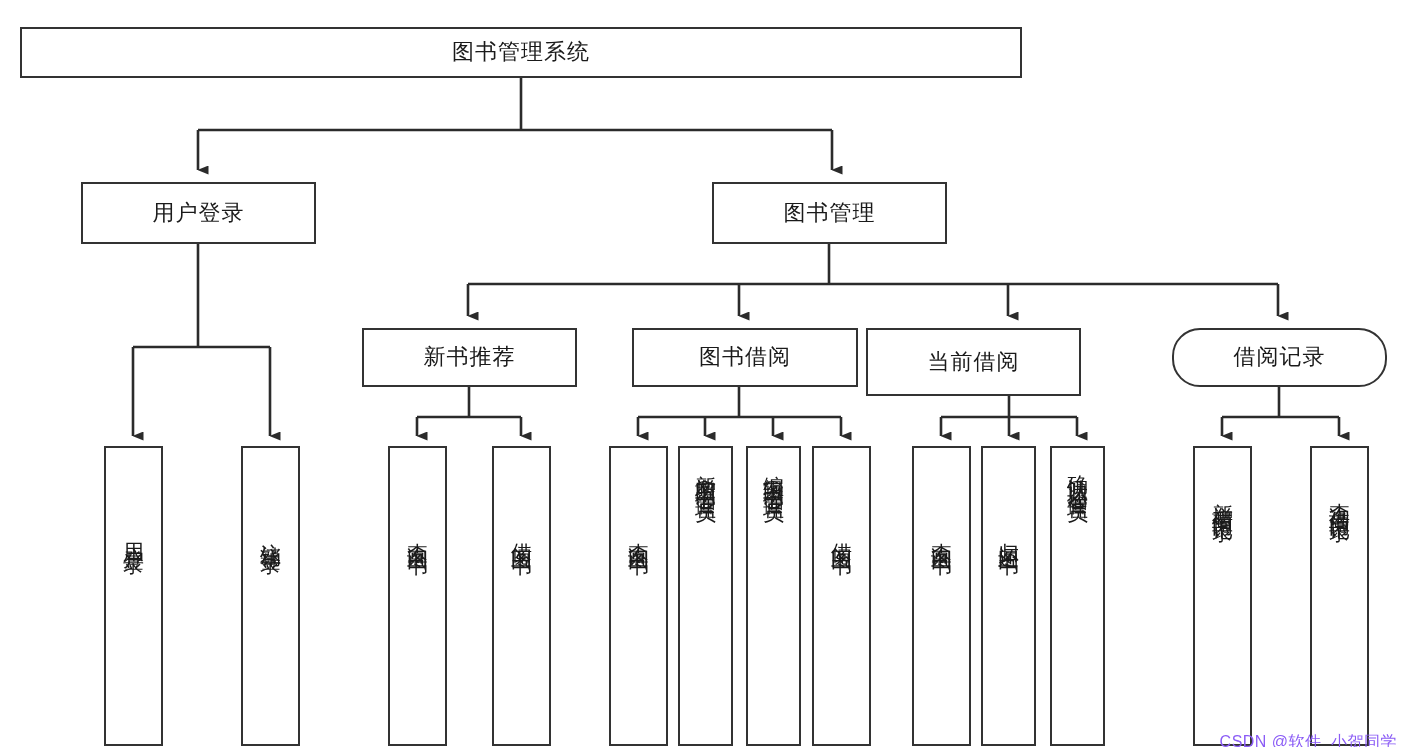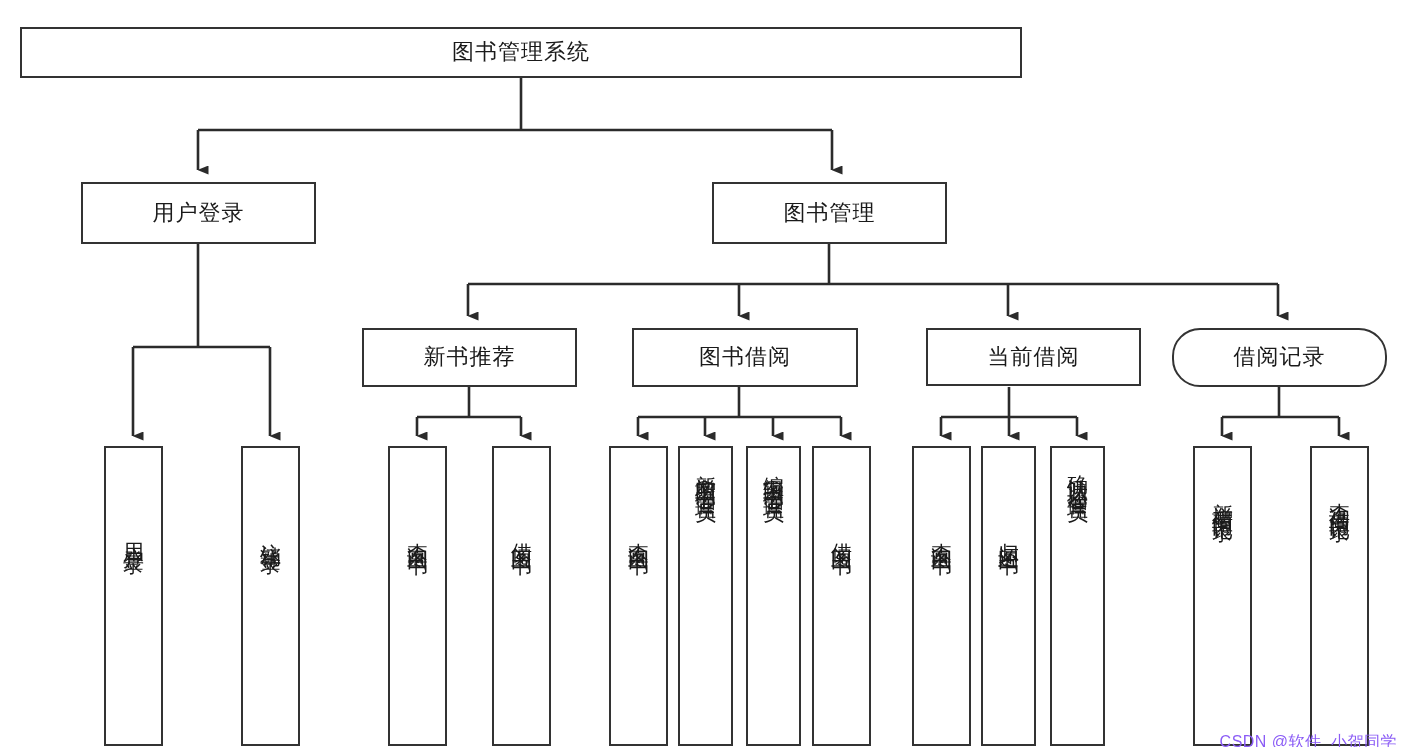--- a/index.html
+++ b/index.html
@@ -136,21 +136,21 @@
   <div class="node node-h" style="left:362px; top:316px; width:215px; height:59px;">
     <span class="node-label">新书推荐</span>
   </div>
 
   <div class="node node-h" style="left:712px; top:170px; width:235px; height:62px;">
     <span class="node-label">图书管理</span>
   </div>
   <div class="node node-h" style="left:632px; top:316px; width:226px; height:59px;">
     <span class="node-label">图书借阅</span>
   </div>
-  <div class="node node-h" style="left:926px; top:316px; width:215px; height:58px;">
+  <div class="node node-h" style="left:866px; top:316px; width:215px; height:68px;">
     <span class="node-label">当前借阅</span>
   </div>
   <div class="node node-h" style="left:1172px; top:316px; width:215px; height:59px;border-radius:28px;">
     <span class="node-label">借阅记录</span>
   </div>
 
   <div class="node node-v" style="left:104px; top:434px; width:59px; height:300px; padding-top:78px;">
     <span class="node-label">用户登录</span>
   </div>
   <div class="node node-v" style="left:241px; top:434px; width:59px; height:300px; padding-top:78px;">

